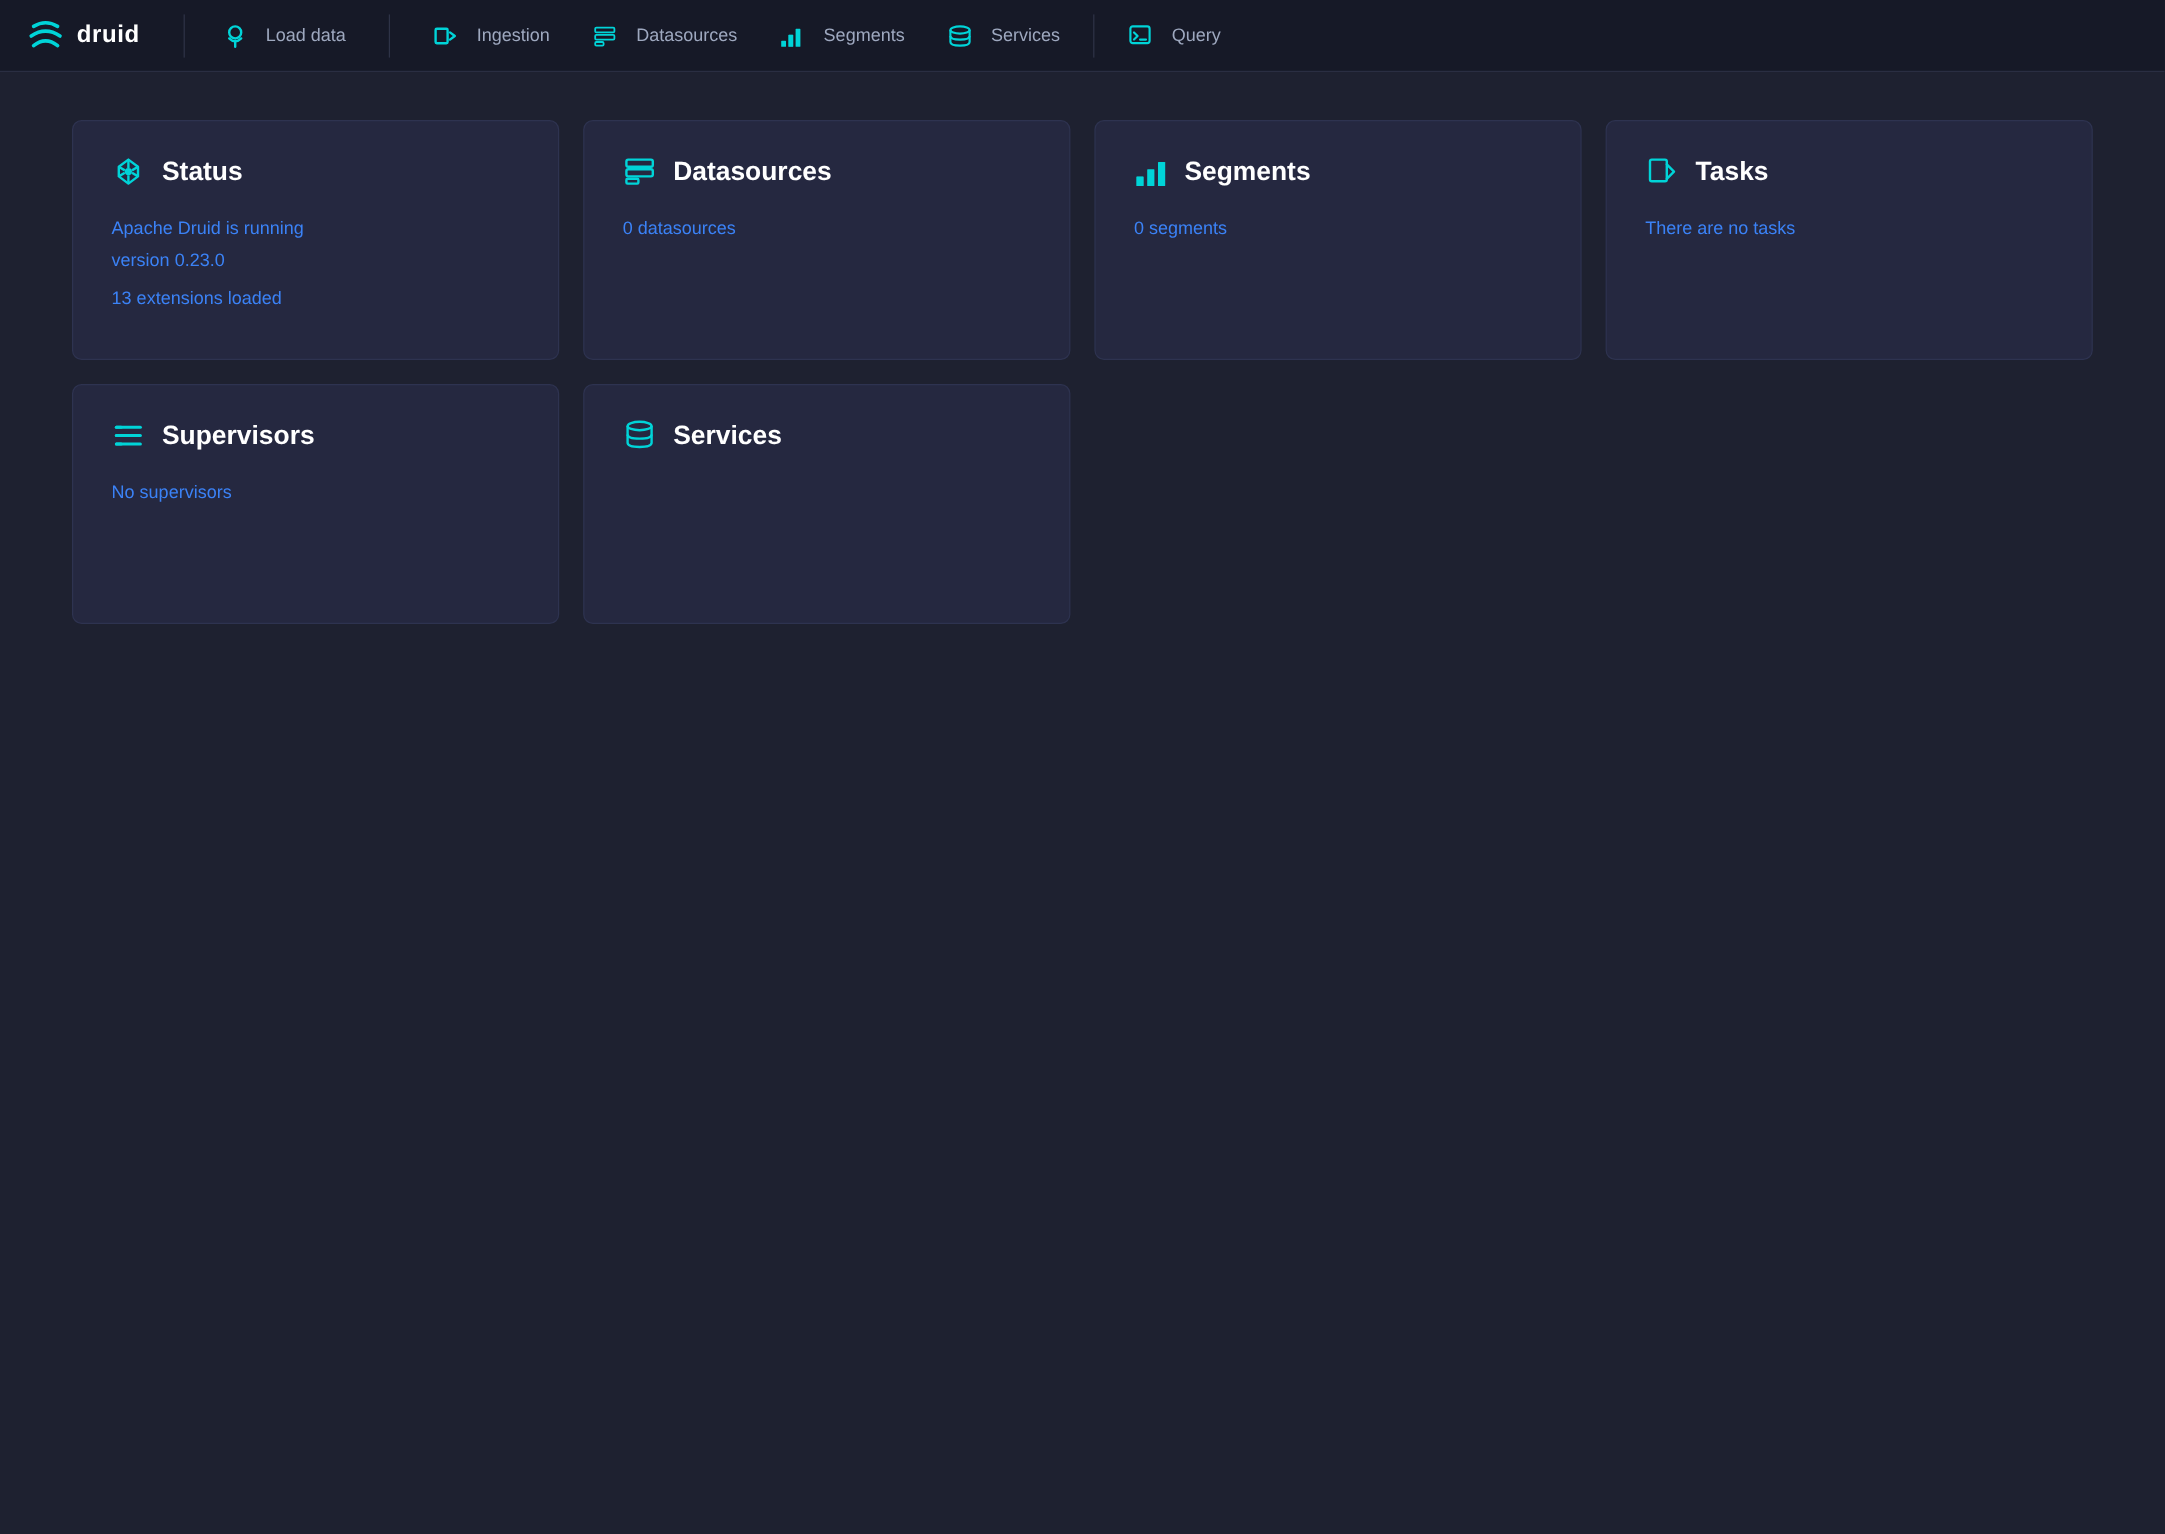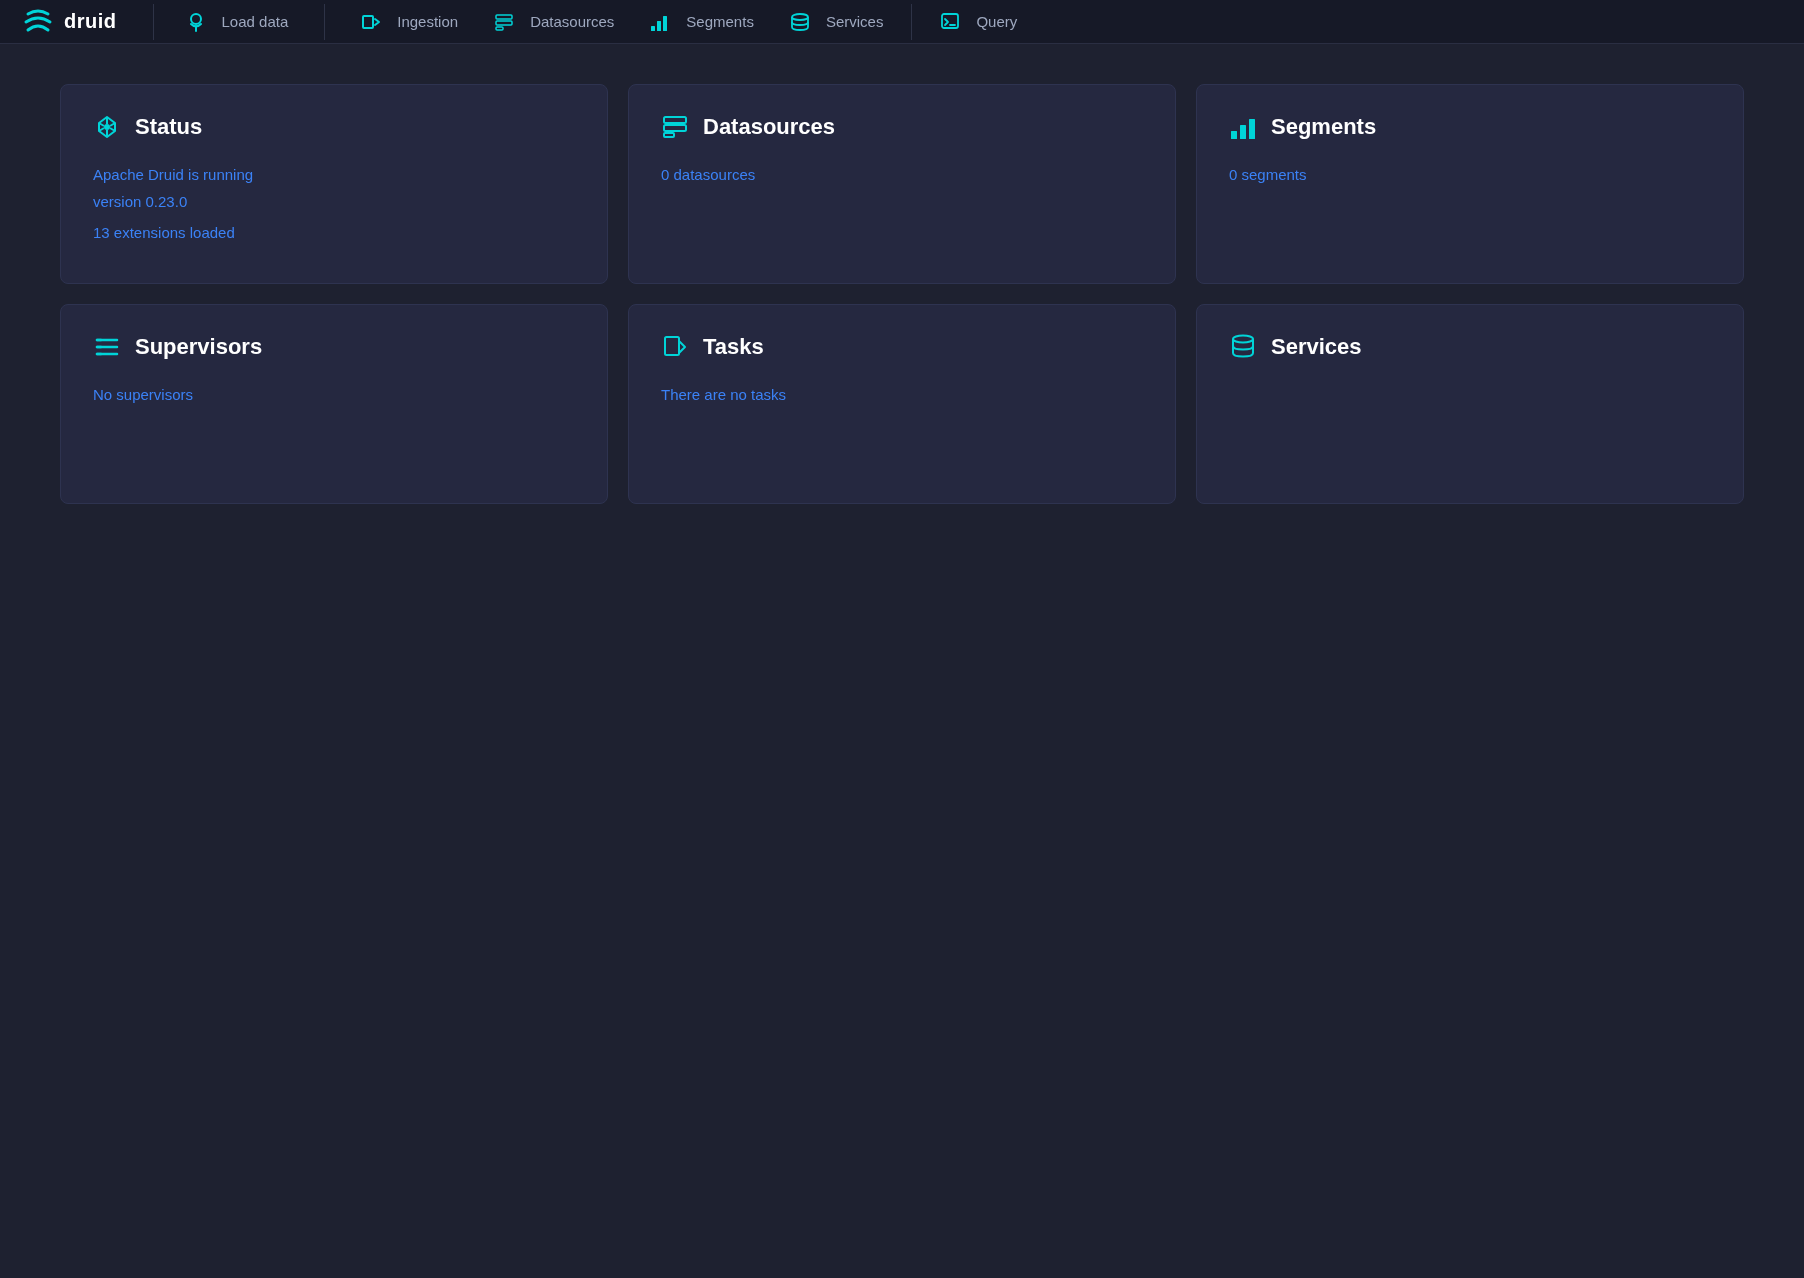--- a/index.html
+++ b/index.html
@@ -8,21 +8,21 @@
       font-family: -apple-system, BlinkMacSystemFont, 'Segoe UI', sans-serif;
       color: #c8ccd8;
       min-height: 100vh;
     }
 
     
     .navbar {
       display: flex;
       align-items: center;
       background-color: #161927;
-      height: 44px;
+      height: 60px;
       padding: 0 20px;
       border-bottom: 1px solid #2a2e42;
     }
     .nav-logo {
       display: flex;
       align-items: center;
       gap: 8px;
       margin-right: 20px;
     }
     .nav-logo-icon {
@@ -71,21 +71,21 @@
       background: #2e3347;
       margin: 0 8px;
     }
 
     
     .main {
       padding: 40px 60px;
     }
     .grid {
       display: grid;
-      grid-template-columns: repeat(3, 1fr);
+      grid-template-columns: repeat(4, 1fr);
       gap: 20px;
     }
     .card {
       background-color: #252840;
       border-radius: 8px;
       padding: 28px 32px;
       min-height: 200px;
       cursor: pointer;
       transition: background-color 0.2s;
       border: 1px solid #2e3350;
@@ -271,54 +271,54 @@
       </div>
       <div class="card-body">
         <p>0 segments</p>
       </div>
     </div>
 
     <div class="card">
       <div class="card-header">
         <span class="card-icon">
           <svg width="28" height="28" viewBox="0 0 28 28" fill="none">
+            <rect x="4" y="4" width="14" height="18" rx="1.5" stroke="#00d4d8" stroke-width="2" fill="none"></rect>
+            <path d="M18 8 L24 14 L18 20" stroke="#00d4d8" stroke-width="2" fill="none" stroke-linecap="round" stroke-linejoin="round"></path>
+          </svg>
+        </span>
+        <span class="card-title">Tasks</span>
+      </div>
+      <div class="card-body">
+        <p>There are no tasks</p>
+      </div>
+    </div>
+
+    <div class="card">
+      <div class="card-header">
+        <span class="card-icon">
+          <svg width="28" height="28" viewBox="0 0 28 28" fill="none">
             <path d="M4 7 L24 7" stroke="#00d4d8" stroke-width="2.5" stroke-linecap="round"></path>
             <path d="M4 14 L24 14" stroke="#00d4d8" stroke-width="2.5" stroke-linecap="round"></path>
             <path d="M4 21 L24 21" stroke="#00d4d8" stroke-width="2.5" stroke-linecap="round"></path>
             <path d="M4 7 L8 7" stroke="#00d4d8" stroke-width="2.5" stroke-linecap="round"></path>
             <path d="M4 14 L8 14" stroke="#00d4d8" stroke-width="2.5" stroke-linecap="round"></path>
             <path d="M4 21 L8 21" stroke="#00d4d8" stroke-width="2.5" stroke-linecap="round"></path>
           </svg>
         </span>
         <span class="card-title">Supervisors</span>
       </div>
       <div class="card-body">
         <p>No supervisors</p>
       </div>
     </div>
 
     <div class="card">
       <div class="card-header">
         <span class="card-icon">
           <svg width="28" height="28" viewBox="0 0 28 28" fill="none">
-            <rect x="4" y="4" width="14" height="18" rx="1.5" stroke="#00d4d8" stroke-width="2" fill="none"></rect>
-            <path d="M18 8 L24 14 L18 20" stroke="#00d4d8" stroke-width="2" fill="none" stroke-linecap="round" stroke-linejoin="round"></path>
-          </svg>
-        </span>
-        <span class="card-title">Tasks</span>
-      </div>
-      <div class="card-body">
-        <p>There are no tasks</p>
-      </div>
-    </div>
-
-    <div class="card">
-      <div class="card-header">
-        <span class="card-icon">
-          <svg width="28" height="28" viewBox="0 0 28 28" fill="none">
             <ellipse cx="14" cy="6" rx="10" ry="3.5" stroke="#00d4d8" stroke-width="2" fill="none"></ellipse>
             <path d="M4 6 L4 13 Q4 16.5 14 16.5 Q24 16.5 24 13 L24 6" stroke="#00d4d8" stroke-width="2" fill="none"></path>
             <path d="M4 13 L4 20 Q4 23.5 14 23.5 Q24 23.5 24 20 L24 13" stroke="#00d4d8" stroke-width="2" fill="none"></path>
           </svg>
         </span>
         <span class="card-title">Services</span>
       </div>
     </div>
 
 

